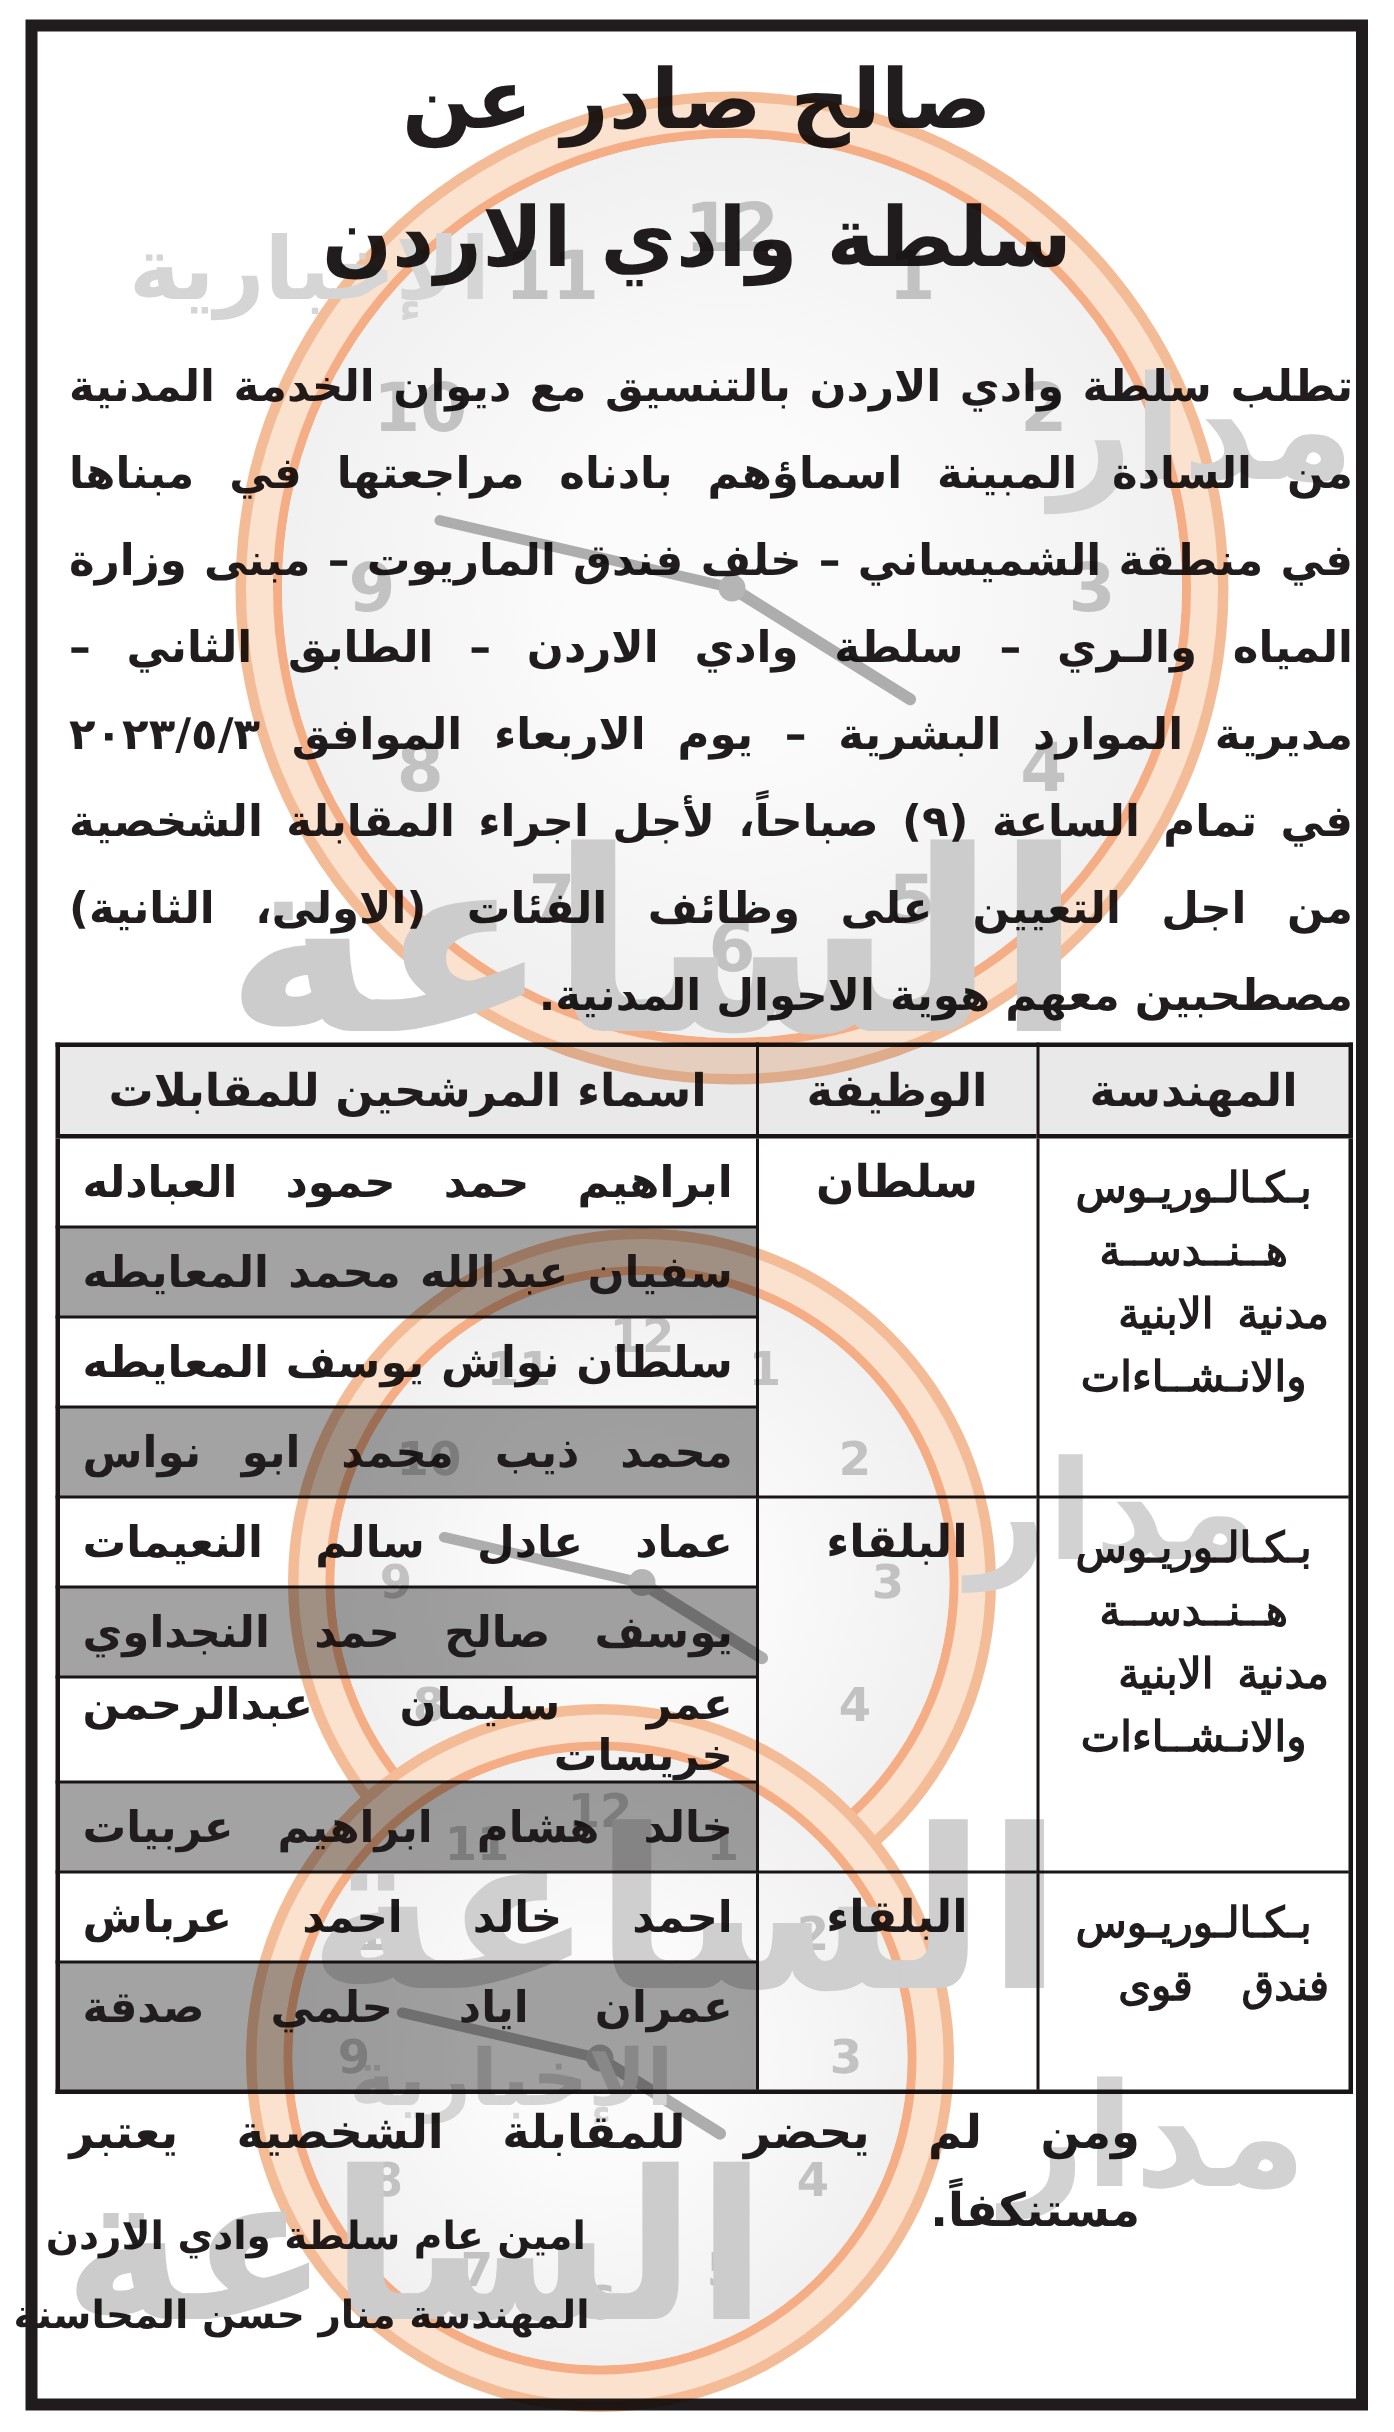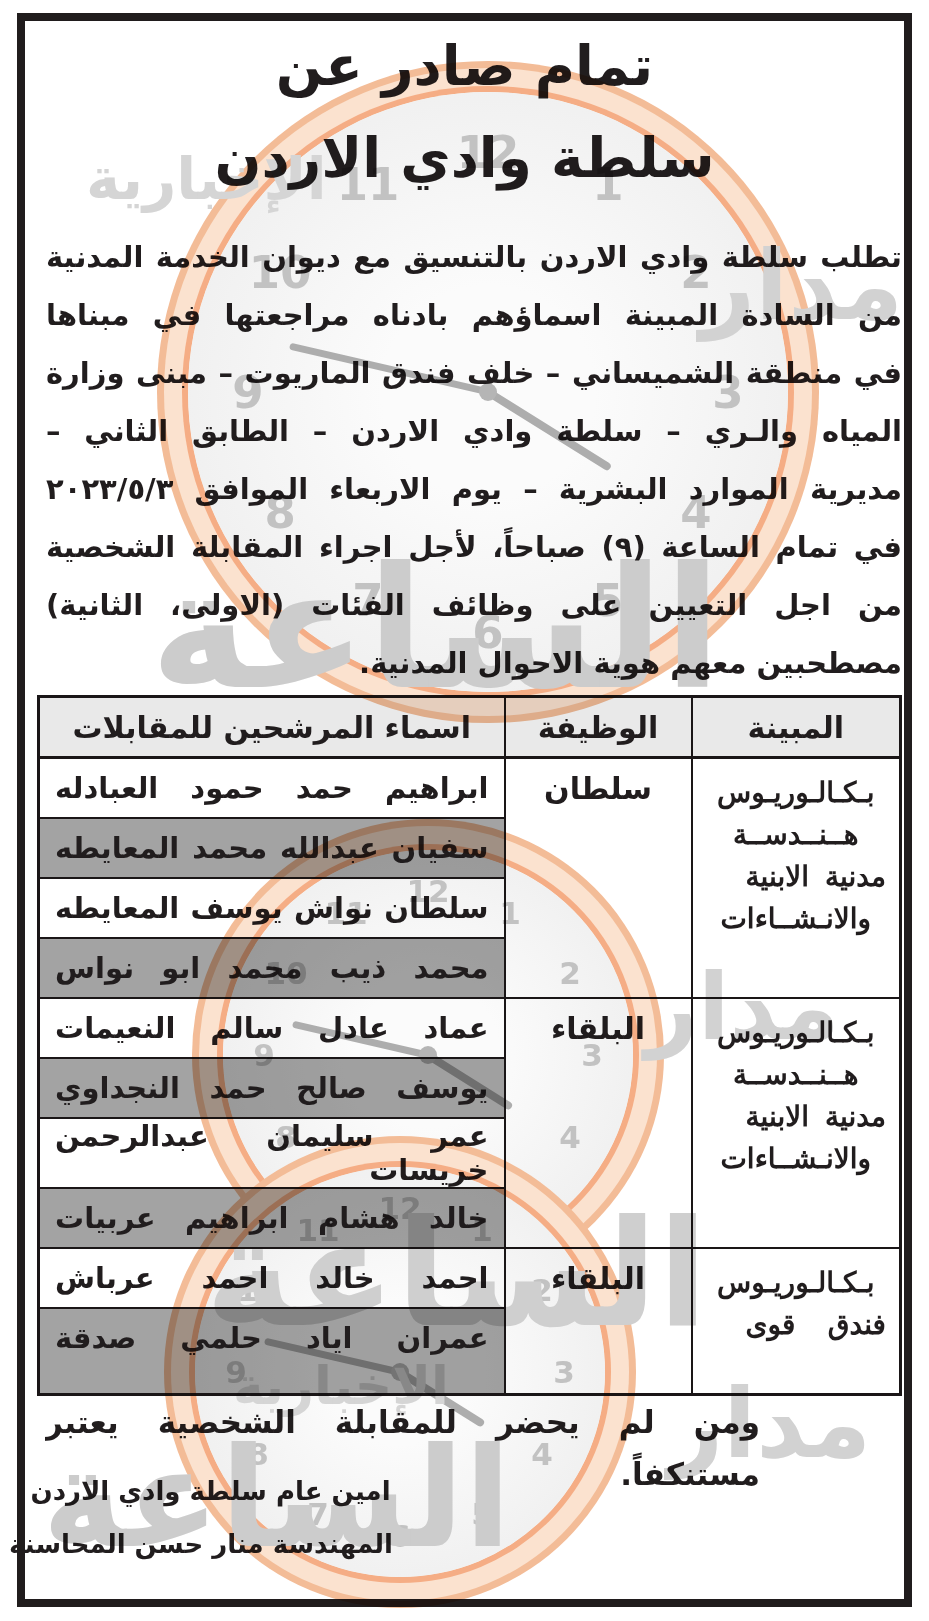--- a/index.html
+++ b/index.html
@@ -86,21 +86,21 @@
 </head>
 <body>
 
 <div class="page">
 
   <div class="content">
 
     <div class="frame"></div>
 
     <div class="title-block">
-      <div class="title-line">تمام صادر عن</div>
+      <div class="title-line">صالح صادر عن</div>
       <div class="title-line">سلطة وادي الاردن</div>
     </div>
 
     <div class="body-block">
         <div class="body-line">تطلب سلطة وادي الاردن بالتنسيق مع ديوان الخدمة المدنية</div>
         <div class="body-line">من السادة المبينة اسماؤهم بادناه مراجعتها في مبناها الكائن</div>
         <div class="body-line">في منطقة الشميساني – خلف فندق الماريوت – مبنى وزارة</div>
         <div class="body-line">المياه والـري – سلطة وادي الاردن – الطابق الثاني –</div>
         <div class="body-line">مديرية الموارد البشرية – يوم الاربعاء الموافق ٢٠٢٣/٥/٣</div>
         <div class="body-line">في تمام الساعة (٩) صباحاً، لأجل اجراء المقابلة الشخصية</div>
@@ -109,21 +109,21 @@
       </div>
 
     <table class="announcement">
       <colgroup>
         <col class="c-job">
           <col class="c-gov">
           <col class="c-names">
       </colgroup>
       <thead>
         <tr>
-          <th>المبينة</th>
+          <th>المهندسة</th>
           <th>الوظيفة</th>
           <th>اسماء المرشحين للمقابلات</th>
         </tr>
       </thead>
       <tbody>
           <tr>
             <td class="job-cell" rowspan="4">
               <div class="job-lines">
                 <div class="job-line">بـكـالـوريـوس</div>
                 <div class="job-line">هــنــدســة</div>

